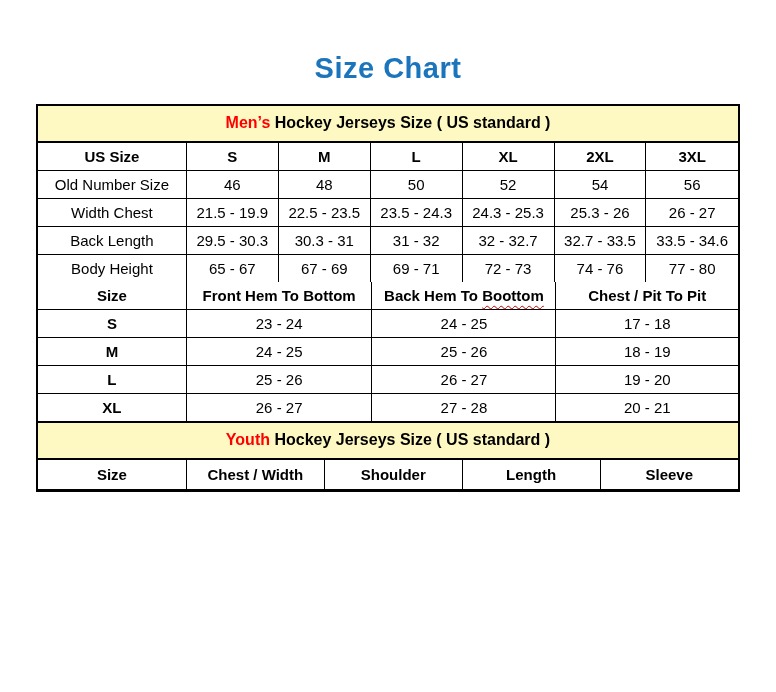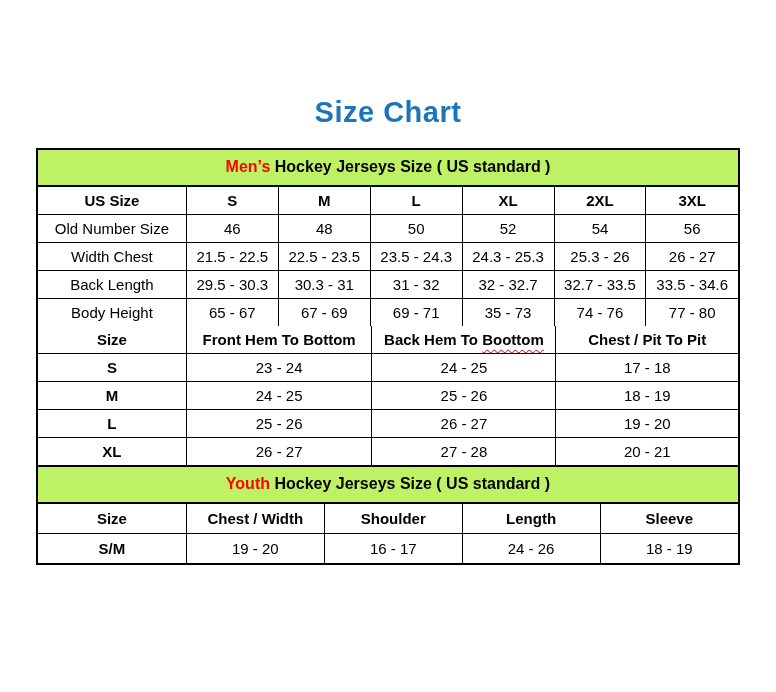--- a/index.html
+++ b/index.html
@@ -8,34 +8,34 @@
     background: #ffffff;
   }
   body {
     width: 776px;
     height: 692px;
     font-family: "Liberation Sans", sans-serif;
     color: #000;
     overflow: hidden;
   }
   .page-title {
-    margin: 96px 0 19px 0;
+    margin: 52px 0 19px 0;
     text-align: center;
     color: #1B75BC;
     font-size: 29px;
     font-weight: bold;
     letter-spacing: 0.5px;
   }
   .size-chart {
     width: 700px;
     margin-left: 36px;
     border: 2px solid #000;
   }
   .band {
-    background: #bef264;
+    background: #fef9c3;
     text-align: center;
     font-weight: bold;
     font-size: 16px;
     padding: 8px 0 9px 0;
     border-top: 2px solid #000;
     border-bottom: 2px solid #000;
   }
   .size-chart > .band:first-child { border-top: none; }
   .band .accent { color: #FF0000; }
   table {
@@ -101,42 +101,42 @@
       <td>Old Number Size</td>
       <td>46</td>
       <td>48</td>
       <td>50</td>
       <td>52</td>
       <td>54</td>
       <td>56</td>
     </tr>
     <tr>
       <td>Width Chest</td>
-      <td>21.5 - 22.5</td>
+      <td>21.5 - 19.9</td>
       <td>22.5 - 23.5</td>
       <td>23.5 - 24.3</td>
       <td>24.3 - 25.3</td>
       <td>25.3 - 26</td>
       <td>26 - 27</td>
     </tr>
     <tr>
       <td>Back Length</td>
       <td>29.5 - 30.3</td>
       <td>30.3 - 31</td>
       <td>31 - 32</td>
       <td>32 - 32.7</td>
       <td>32.7 - 33.5</td>
       <td>33.5 - 34.6</td>
     </tr>
     <tr>
       <td>Body Height</td>
       <td>65 - 67</td>
       <td>67 - 69</td>
       <td>69 - 71</td>
-      <td>35 - 73</td>
+      <td>72 - 73</td>
       <td>74 - 76</td>
       <td>77 - 80</td>
     </tr>
   </tbody>
     </table>
 
   <table class="womens-table">
     <colgroup>
       <col style="width:21.2%">
         <col style="width:26.5%">
@@ -189,23 +189,16 @@
         <col style="width:19.7%">
     </colgroup>
     <tbody>
         <tr>
       <th>Size</th>
       <th>Chest / Width</th>
       <th>Shoulder</th>
       <th>Length</th>
       <th>Sleeve</th>
     </tr>
-    <tr>
-      <td class="bold-label">S/M</td>
-      <td>19 - 20</td>
-      <td>16 - 17</td>
-      <td>24 - 26</td>
-      <td>18 - 19</td>
-    </tr>
   </tbody>
     </table>
 
 </div>
 
 </body></html>

